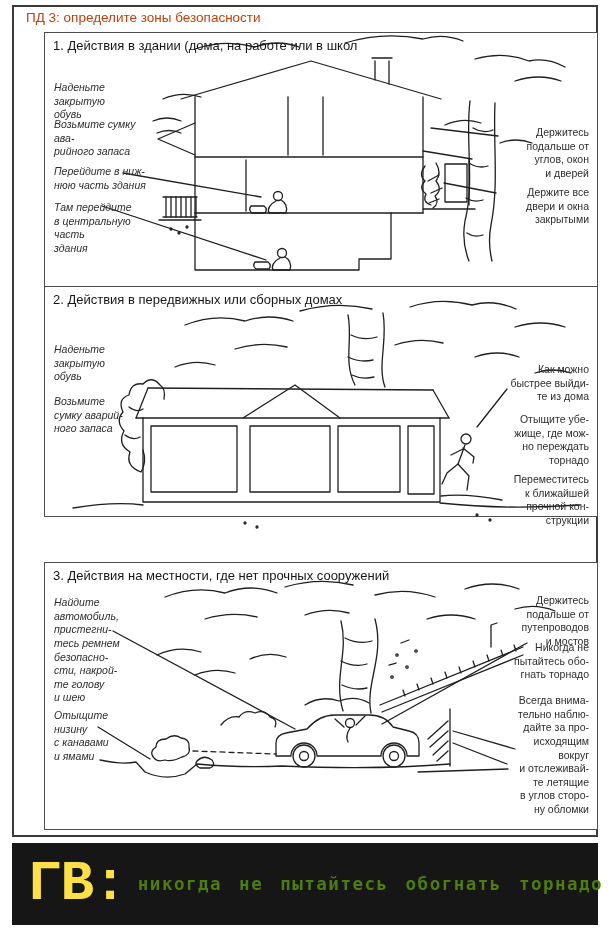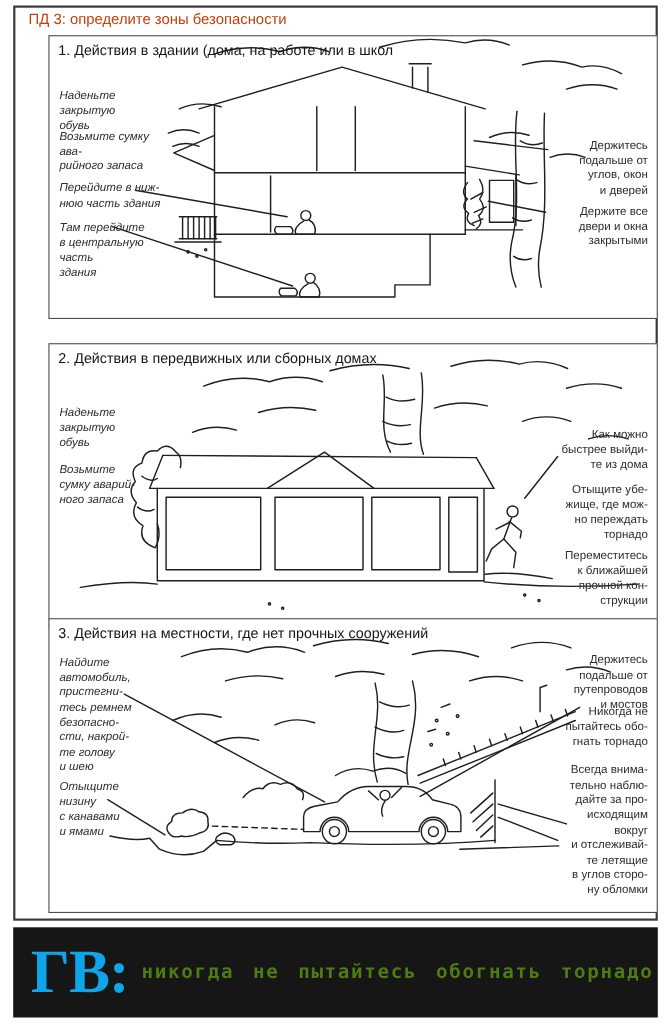--- a/index.html
+++ b/index.html
@@ -12,21 +12,21 @@
     border:2px solid #3a3a3a; background:#ffffff;
   }
   .doc-title {
     position:absolute; left:26px; top:10px; font-size:13.5px; color:#c2410c;
   }
   .panel {
     position:absolute; left:27px; width:554px;
     border:1.5px solid #4d4d4d; background:#ffffff; box-sizing:border-box;margin-left:17px;
   }
   .panel-1 { top:32px;  height:258px; }
-  .panel-2 { top:312px; height:260px; }
+  .panel-2 { top:286px; height:231px; }
   .panel-3 { top:562px; height:268px; }
   .panel-heading {
     position:absolute; left:8px; top:5px; font-size:13px; color:#161616; z-index:3;
   }
   .lbl {
     position:absolute; font-size:10.5px; line-height:1.3; color:#2d2d2d;
     white-space:pre-line; z-index:3;
   }
   .lbl-left  { left:9px; text-align:left;font-style:italic; }
   .lbl-right { right:8px; text-align:right;padding-left:22px; }
@@ -38,22 +38,22 @@
   .thick  { stroke-width:2.6; }
   .mid    { stroke-width:2; }
   .leader { stroke-width:1.7; }
   .dot    { fill:#1f1f1f; stroke:none; }
   .footer {
     position:absolute; left:12px; top:843px; width:586px; height:82px;
     background:#161616; display:flex; align-items:center;
     padding-left:16px; box-sizing:border-box;
   }
   .footer-prefix {
-    color:#0ea5e9; font-weight:bold; font-size:56px; line-height:0.9;
-    letter-spacing:-1px; font-family:Liberation Serif, serif;
+    color:#fde047; font-weight:bold; font-size:56px; line-height:0.9;
+    letter-spacing:-1px; font-family:Liberation Mono, monospace;
   }
   .footer-message {
     color:#4d7c0f; font-family:"DejaVu Sans Mono", monospace; font-weight:bold;
     font-size:17.5px; letter-spacing:1.5px; word-spacing:5px;
     margin-left:12px; white-space:nowrap;
   }
   
   .p1l1{top:48px;width:102px}.p1l2{top:85px;width:104px}.p1l3{top:132px;width:102px}.p1l4{top:168px;width:108px}
   .p1r1{top:93px;width:92px}.p1r2{top:153px;width:92px}
   

